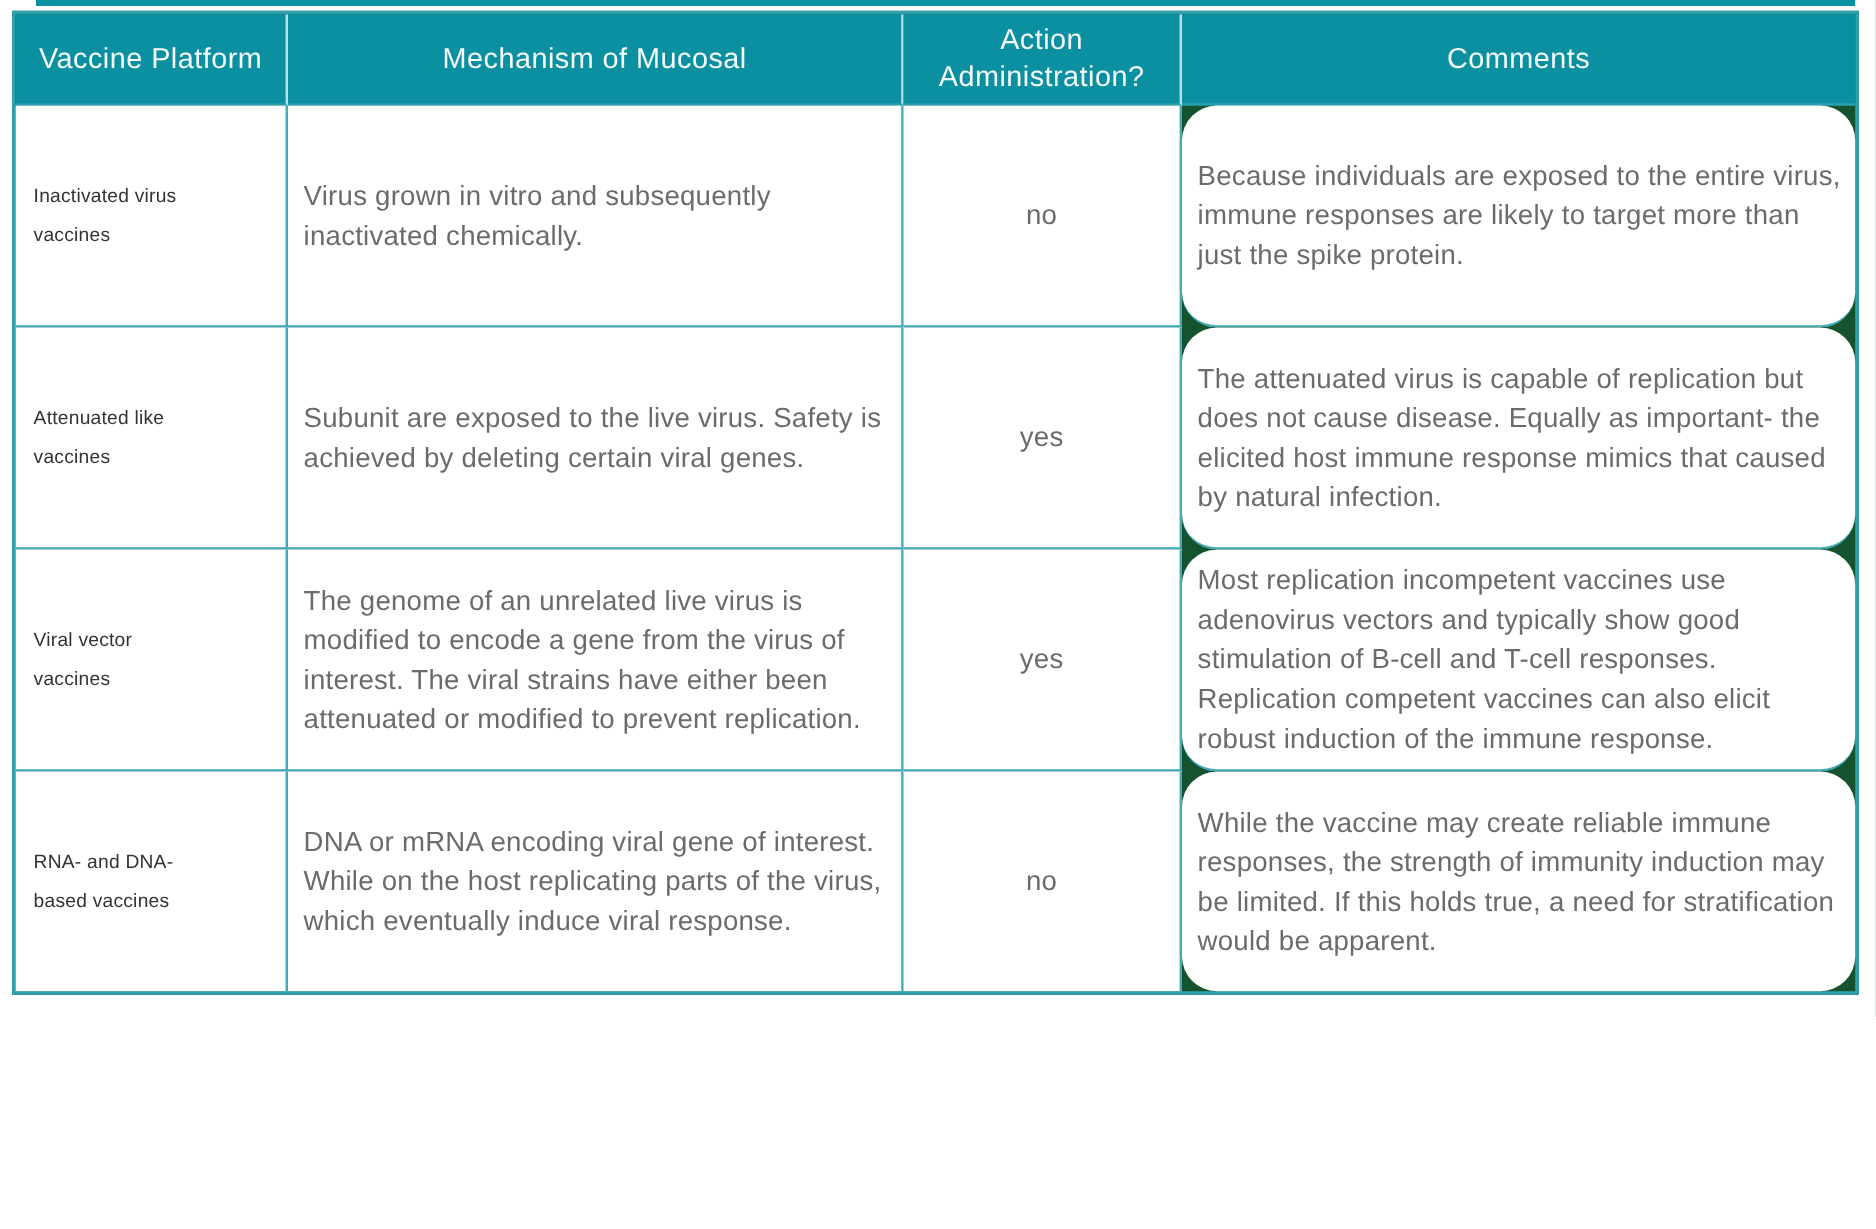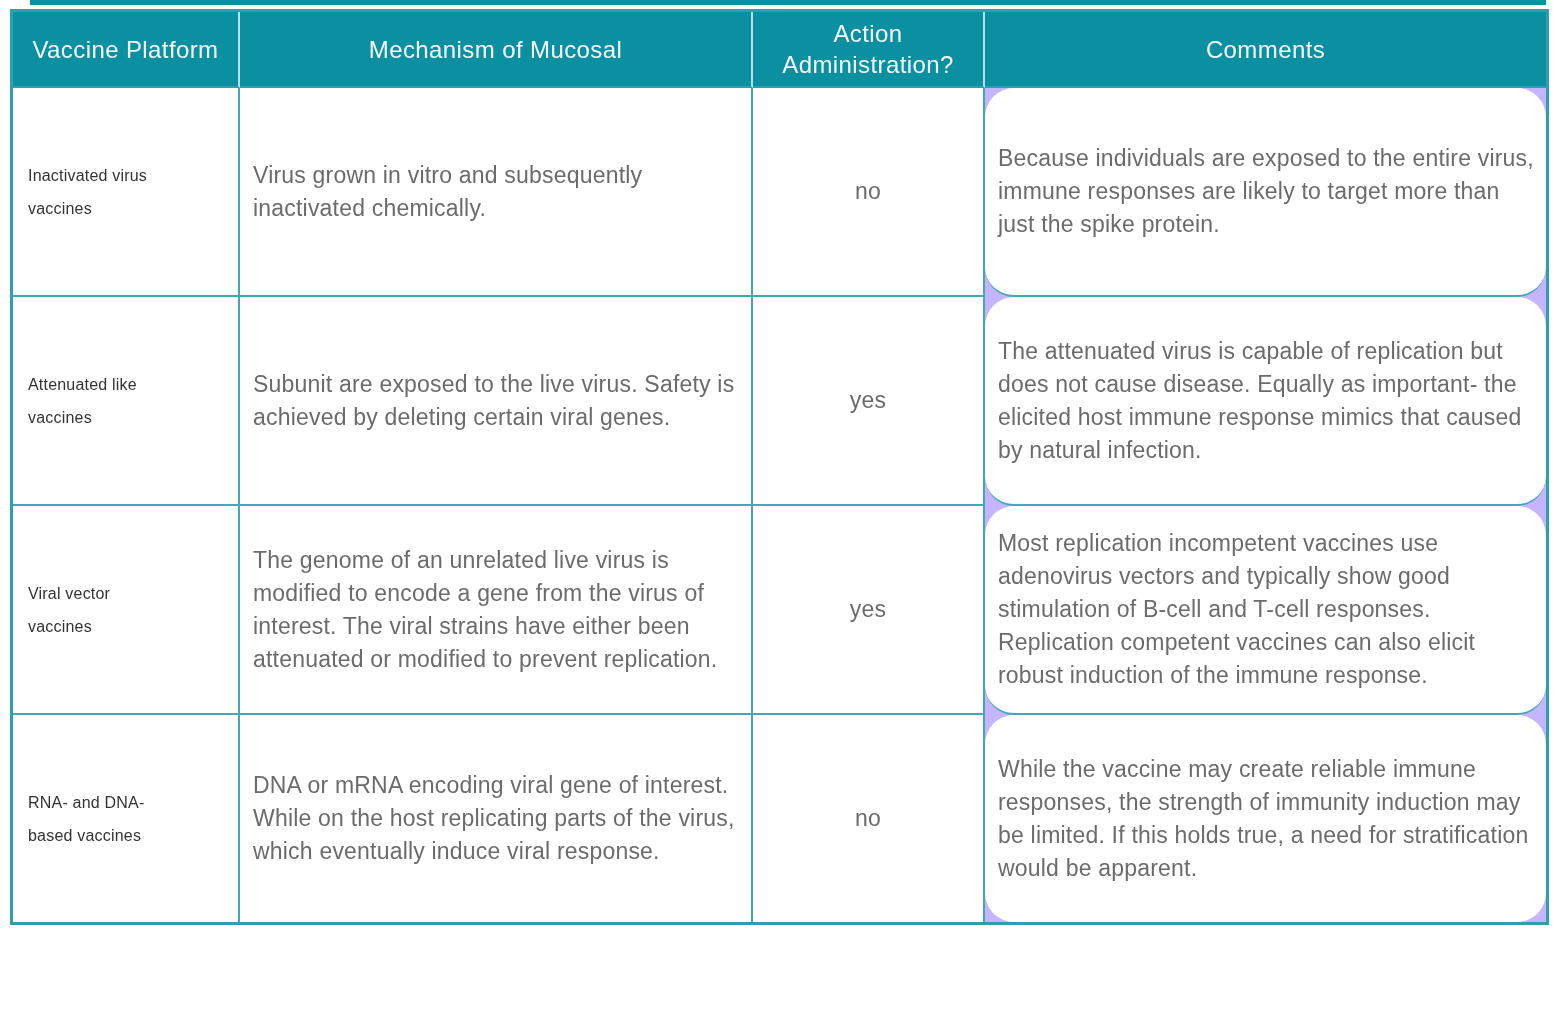--- a/index.html
+++ b/index.html
@@ -22,21 +22,21 @@
   }
   table.vaccine-table {
     position: absolute;
     left: 10px;
     top: 9px;
     width: 1533px;
     border-collapse: separate;
     border-spacing: 0;
     border: 3px solid #2e9fae;
     table-layout: fixed;
-    background: #c4b5fd;
+    background: #14532d;
   }
   th {
     background: #0b90a1;
     color: #f6fbfc;
     font-weight: 400;
     font-size: 24px;
     line-height: 31px;
     letter-spacing: 0.4px;
     height: 74px;
     vertical-align: middle;
@@ -62,21 +62,21 @@
   td:last-child { border-right: none; border-radius: 29px; }
   tbody tr:last-child td { border-bottom: none; }
   td.platform {
     color: #333333;
     font-size: 16px;
     white-space: pre-line;
     padding-left: 15px;
   }
   td.mucosal {
     text-align: center;
-    padding: 12px 6px;
+    padding: 0 6px;
   }
 </style>
 </head>
 <body>
 
 <div class="top-strip"></div>
 
 <table class="vaccine-table">
   <colgroup>
     <col style="width:227px">

